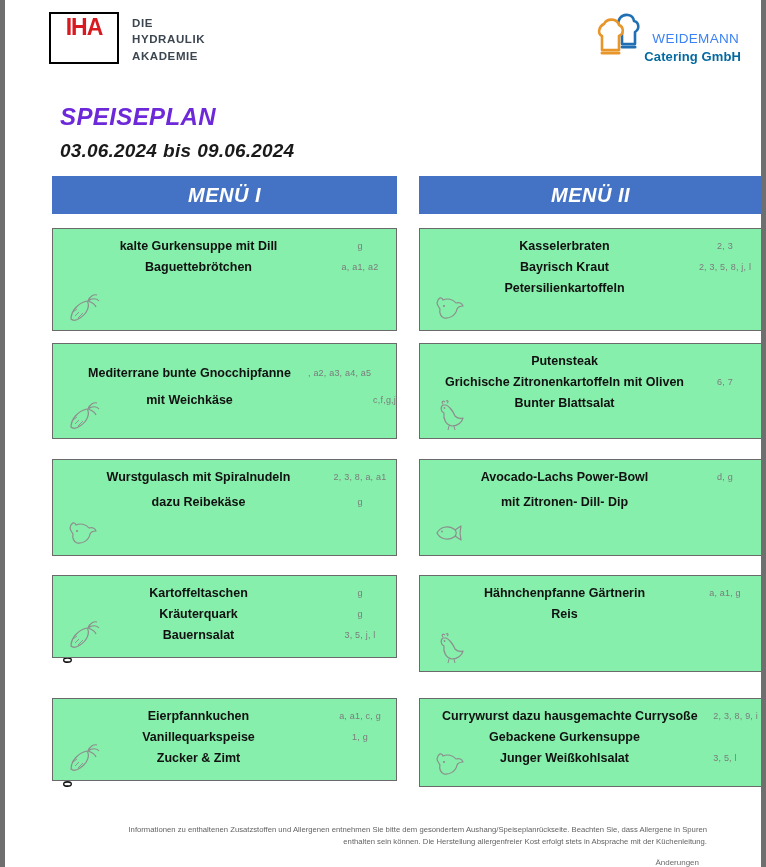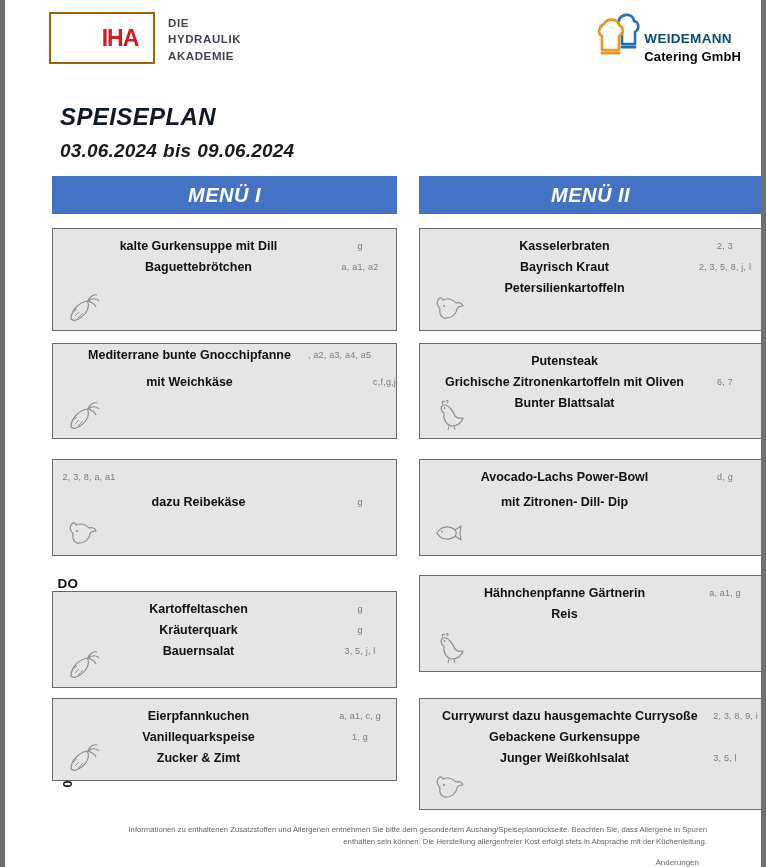--- a/index.html
+++ b/index.html
@@ -38,26 +38,24 @@
   .iha-logo {
     position: absolute;
     left: 44px;
     top: 12px;
     display: flex;
     align-items: flex-start;
   }
   .iha-box {
     width: 66px;
     height: 48px;
-    border: 2px solid #a16207;
+    border: 2px solid #000000;
     display: flex;
-    align-items: center;
     justify-content: center;
     background: #fff;
-    padding-left: 36px;
   }
   .iha-box-text {
     color: #d81920;
     font-weight: bold;
     font-size: 23px;
     letter-spacing: -1px;
     font-family: "Liberation Sans", sans-serif;
   }
   .iha-words {
     margin-left: 13px;
@@ -79,46 +77,47 @@
   .wd-hats {
     width: 48px;
     height: 52px;
     position: relative;
     margin-right: 2px;
   }
   .wd-words {
     margin-top: 22px;
   }
   .wd-name {
-    color: #0c4a6e;
+    color: #3b82f6;
     font-size: 13.5px;
-    font-weight: bold;
+    font-weight: normal;
     letter-spacing: 0.3px;
     line-height: 1.1;
+    margin-left: 8px;
   }
   .wd-sub {
-    color: #000000;
+    color: #0369a1;
     font-size: 13px;
     font-weight: bold;
     letter-spacing: 0.1px;
     margin-top: 3px;
     line-height: 1.1;
   }
 
   
   .title-block {
     position: absolute;
     left: 55px;
     top: 103px;
   }
   .title-main {
     font-size: 24px;
     font-weight: bold;
     font-style: italic;
-    color: #0f172a;
+    color: #6d28d9;
     letter-spacing: 0.4px;
   }
   .title-dates {
     font-size: 19px;
     font-weight: bold;
     font-style: italic;
     color: #1a1a1a;
     margin-top: 9px;
     letter-spacing: 0.2px;
   }
@@ -162,21 +161,21 @@
     color: #111;
     writing-mode: vertical-rl;
     transform: rotate(180deg);
     margin: 5px auto 0 auto;
     letter-spacing: 0.5px;
   }
 
   .cell {
     position: absolute;
     border: 1px solid #6a6a6a;
-    background: #e5e5e5;
+    background: #86efac;
     box-sizing: border-box;
     overflow: hidden;
   }
   .cell.col1 { left: 47px;  width: 345px; }
   .cell.col2 { left: 414px; width: 343px; }
 
   .dishline {
     position: relative;
     height: 21px;
     display: flex;
@@ -323,21 +322,21 @@
           <circle cx="11" cy="15" r="1.1" fill="#8d8d8d"></circle>
         </svg>
       </div>
     </div>
 
     <div class="daylabel" style="top:344px">
       <div class="dow">DI</div>
       <div class="date">04.06.2024</div>
     </div>
     <div class="cell col1" style="top:343px;height:96px">
-      <div class="dishline" style="margin-top:0">
+      <div class="dishline" style="margin-top:18px">
         <span class="dish-name">Mediterrane bunte Gnocchipfanne</span>
         <span class="dish-allerg wide">, a2, a3, a4, a5</span>
       </div>
       <div class="dishline" style="margin-top:6px">
         <span class="dish-name">mit Weichkäse</span>
         <span class="dish-allerg wide" style="text-align:right">c,f,g,j</span>
       </div>
       <div class="foodicon">
         <svg width="40" height="32" viewBox="0 0 40 32">
           <path d="M5 28 C5 20, 12 12, 21 10 C24 14, 22 22, 14 27 C11 29, 7 30, 5 28 Z" fill="none" stroke="#8d8d8d" stroke-width="1.2"></path>
@@ -364,20 +363,21 @@
           <path d="M10 5 C8 3, 10 1, 12 3 M13 2 C15 1, 16 3, 14 4" fill="none" stroke="#8d8d8d" stroke-width="1.1"></path>
           <path d="M10 6 C7 8, 8 13, 11 14 C10 20, 13 26, 19 27 C25 27, 29 23, 30 19 C27 20, 24 19, 22 17 C20 12, 16 7, 13 6 Z" fill="none" stroke="#8d8d8d" stroke-width="1.2" stroke-linejoin="round"></path>
           <path d="M16 27 L15 31 M21 27 L22 31" stroke="#8d8d8d" stroke-width="1"></path>
           <circle cx="11.5" cy="9" r="0.9" fill="#8d8d8d"></circle>
         </svg>
       </div>
     </div>
 
     <div class="cell col1" style="top:459px;height:97px">
       <div class="dishline" style="margin-top:6px">
+        <span class="dish-name">Wurstgulasch mit Spiralnudeln</span>
         <span class="dish-allerg">2, 3, 8, a, a1</span>
       </div>
       <div class="dishline" style="margin-top:4px">
         <span class="dish-name">dazu Reibekäse</span>
         <span class="dish-allerg">g</span>
       </div>
       <div class="foodicon">
         <svg width="40" height="32" viewBox="0 0 40 32">
           <path d="M4 12 C5 7, 8 5, 10 9 C14 7, 20 8, 23 12 C26 11, 29 12, 30 15 C27 15, 25 16, 24 18 C23 24, 17 28, 11 27 C8 26, 6 22, 7 18 C6 16, 4 14, 4 12 Z" fill="none" stroke="#8d8d8d" stroke-width="1.2" stroke-linejoin="round"></path>
           <circle cx="11" cy="15" r="1.1" fill="#8d8d8d"></circle>
@@ -399,21 +399,21 @@
           <path d="M22 14 L28 10 L27 17 L28 24 L22 20" fill="none" stroke="#8d8d8d" stroke-width="1.2" stroke-linejoin="round"></path>
           <circle cx="9" cy="15.5" r="0.9" fill="#8d8d8d"></circle>
         </svg>
       </div>
     </div>
 
     <div class="daylabel" style="top:576px">
       <div class="dow">DO</div>
       <div class="date">06.06.2024</div>
     </div>
-    <div class="cell col1" style="top:591px;height:97px">
+    <div class="cell col1" style="top:575px;height:83px">
       <div class="dishline" style="margin-top:6px">
         <span class="dish-name">Kartoffeltaschen</span>
         <span class="dish-allerg">g</span>
       </div>
       <div class="dishline">
         <span class="dish-name">Kräuterquark</span>
         <span class="dish-allerg">g</span>
       </div>
       <div class="dishline">
         <span class="dish-name">Bauernsalat</span>
@@ -464,21 +464,21 @@
         <span class="dish-allerg"></span>
       </div>
       <div class="foodicon">
         <svg width="40" height="32" viewBox="0 0 40 32">
           <path d="M5 28 C5 20, 12 12, 21 10 C24 14, 22 22, 14 27 C11 29, 7 30, 5 28 Z" fill="none" stroke="#8d8d8d" stroke-width="1.2"></path>
           <path d="M9 25 L13 21 M12 27 L17 22 M7 21 L11 18" stroke="#8d8d8d" stroke-width="0.9"></path>
           <path d="M22 10 C24 5, 28 3, 31 4 M22 10 C26 7, 31 7, 33 10 M22 10 C25 11, 29 13, 30 16" fill="none" stroke="#8d8d8d" stroke-width="1.2"></path>
         </svg>
       </div>
     </div>
-    <div class="cell col2" style="top:698px;height:112px">
+    <div class="cell col2" style="top:698px;height:89px">
       <div class="dishline" style="margin-top:6px">
         <span class="dish-name">Currywurst dazu hausgemachte Currysoße</span>
         <span class="dish-allerg">2, 3, 8, 9, i</span>
       </div>
       <div class="dishline">
         <span class="dish-name">Gebackene Gurkensuppe</span>
         <span class="dish-allerg"></span>
       </div>
       <div class="dishline">
         <span class="dish-name">Junger Weißkohlsalat</span>

